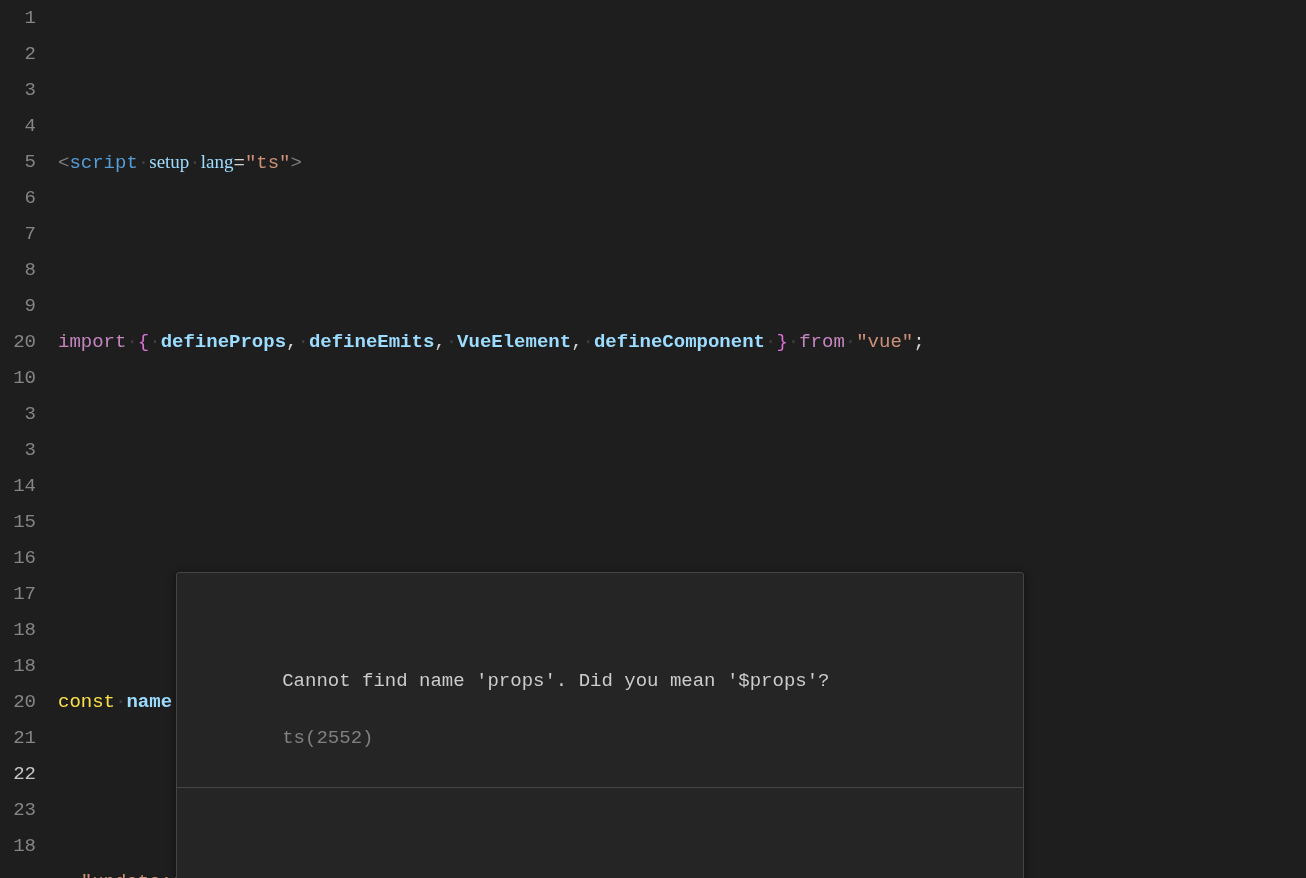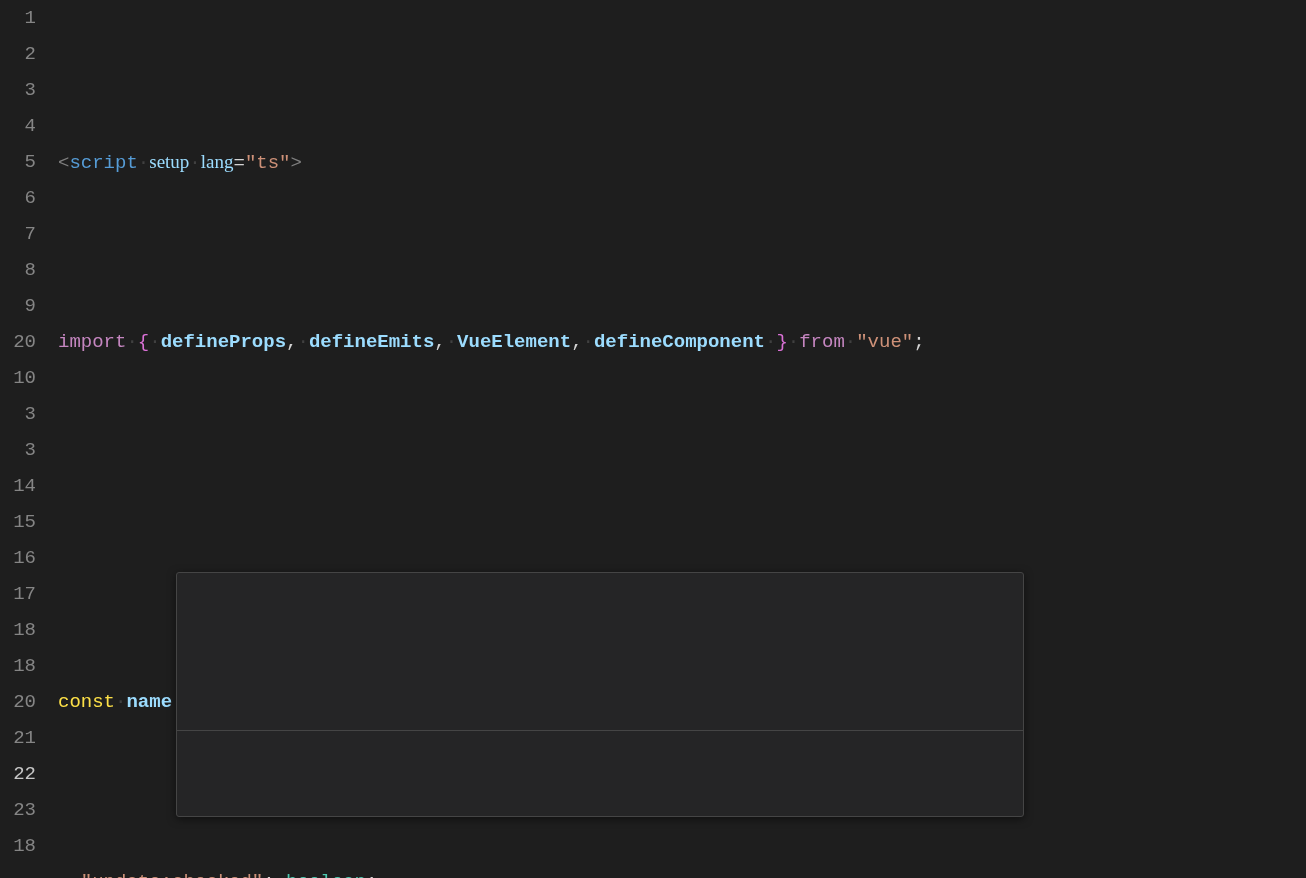--- a/index.html
+++ b/index.html
@@ -173,20 +173,25 @@
     
 
     
     
 
     
     
 
     
     <div class="hover">
+      <div class="row1">
+        <span>Cannot find name 'props'. Did you mean '$props'?</span>
+        <span>&nbsp;</span>
+        <span class="errcode">ts(2552)</span>
+      </div>
       <div class="row2">
         
       </div>
       
     </div>
 
   </div>
 </div>
 
 </body></html>

